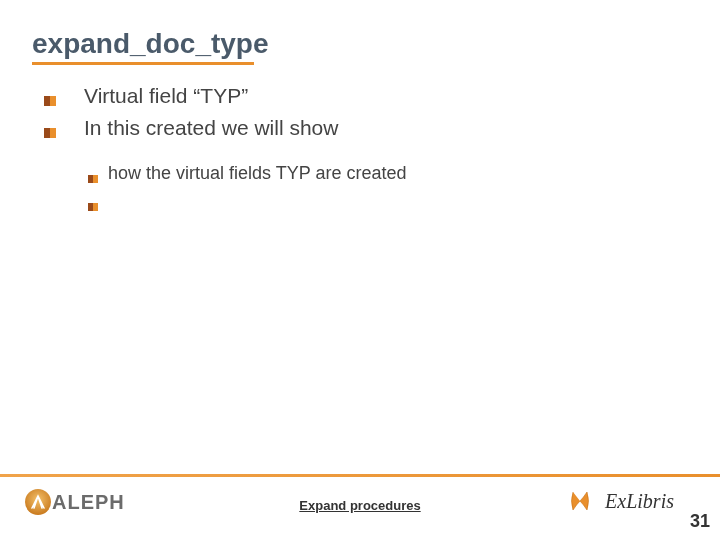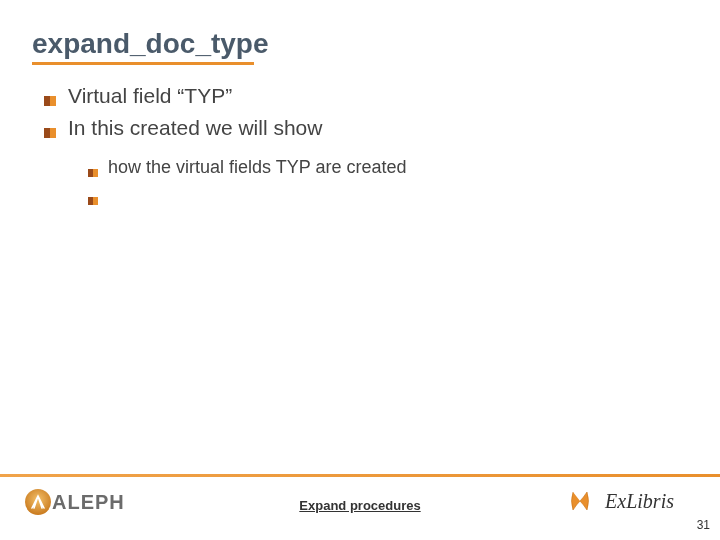--- a/index.html
+++ b/index.html
@@ -36,33 +36,34 @@
   .content {
     position: absolute;
     top: 82px;
     left: 44px;
     right: 40px;
   }
   .bullet-1 {
     display: flex;
     align-items: flex-start;
     margin-bottom: 4px;
+    gap: 16px;
   }
   .bullet-1 .marker {
     flex: 0 0 auto;
     margin-right: 12px;
     margin-top: 10px;
   }
   .bullet-1 .txt {
     font-size: 21px;
     color: #444;
     line-height: 1.35;
   }
   .bullet-2-group {
-    margin-top: 12px;
+    margin-top: 18px;
     margin-left: 44px;
   }
   .bullet-2 {
     display: flex;
     align-items: flex-start;
     margin-bottom: 2px;
   }
   .bullet-2 .marker {
     flex: 0 0 auto;
     margin-right: 10px;
@@ -95,23 +96,23 @@
     transform: translateX(-50%);
     font-size: 13px;
     font-weight: bold;
     text-decoration: underline;
     color: #333;
   }
   .page-num {
     position: absolute;
     right: 10px;
     bottom: 8px;
-    font-size: 12px;
+    font-size: 18px;
     color: #333;
-    font-weight: normal;
+    font-weight: bold;
   }
   
   .aleph-logo {
     position: absolute;
     left: 24px;
     top: 14px;
     display: flex;
     align-items: center;
   }
   .aleph-mark {

